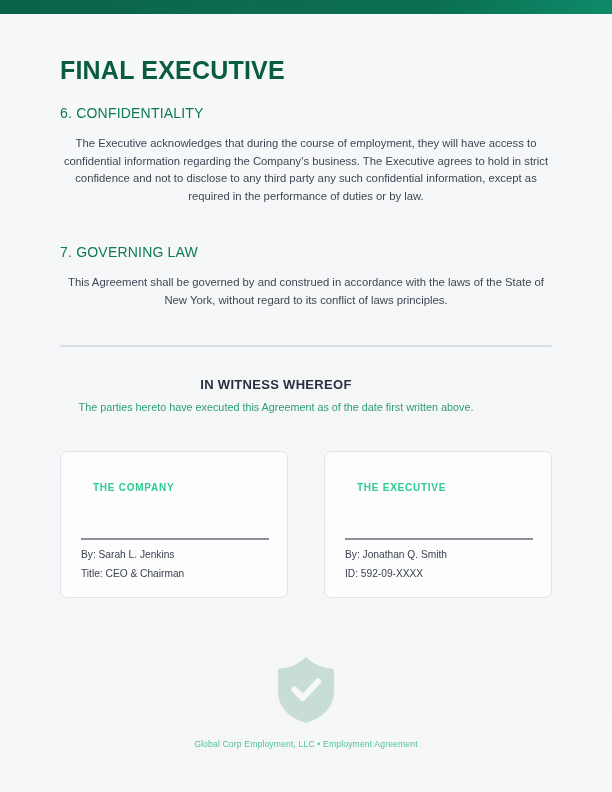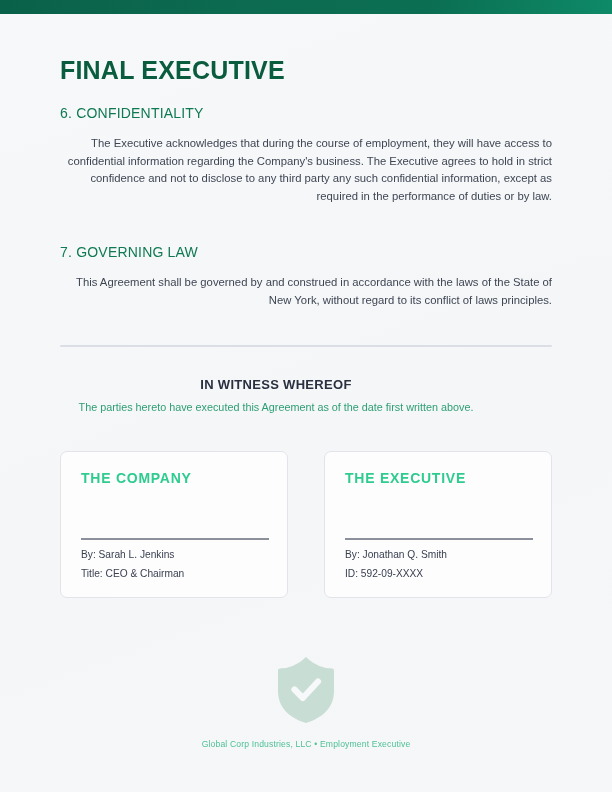--- a/index.html
+++ b/index.html
@@ -63,21 +63,21 @@
   }
   .sec-1 { padding-top: 18px; }
   .sec-2 { padding-top: 38px; }
 
   p.body-text {
     margin: 0;
     padding-top: 13px;
     font-size: 11.3px;
     line-height: 17.6px;
     color: #3f4653;
-    text-align: right;
+    text-align: center;
     font-family: "Liberation Sans", sans-serif;
   }
 
   
   .divider {
     position: absolute;
     left: 60px;
     top: 345px;
     width: 492px;
     height: 2px;
@@ -124,22 +124,22 @@
     width: 228px;
     height: 147px;
     box-sizing: border-box;
     background: #fdfdfe;
     border: 1px solid #e2e4ea;
     border-radius: 7px;
     padding: 18px 20px 0 20px;
     position: relative;
   }
   .sig-party {
-    margin: 0;
-    font-size: 14px;
+    margin: 12px;
+    font-size: 10px;
     font-weight: bold;
     letter-spacing: 0.75px;
     color: #2ecc8f;
     font-family: "Liberation Sans", sans-serif;
   }
   .sig-line {
     position: absolute;
     left: 20px;
     bottom: 57px;
     width: 188px;
@@ -227,15 +227,15 @@
 
   </div>
 
   <div class="seal">
     <svg width="58" height="68" viewBox="0 0 58 68" xmlns="http://www.w3.org/2000/svg">
       <path d="M29 1 C38 9.5 47 12.5 55 12.5 C56.5 12.5 57 13.4 57 15 L57 35 C57 52 45 62 29 67 C13 62 1 52 1 35 L1 15 C1 13.4 1.5 12.5 3 12.5 C11 12.5 20 9.5 29 1 Z" fill="#c8ddd4"></path>
       <path d="M17.5 33.5 L25.8 42 L41 25.5" fill="none" stroke="#f6f8f9" stroke-width="6.2" stroke-linecap="round" stroke-linejoin="round"></path>
     </svg>
   </div>
 
-  <div class="footer">Global Corp Industries, LLC • Employment Executive</div>
+  <div class="footer">Global Corp Employment, LLC • Employment Agreement</div>
 
 </div>
 
 </body></html>

